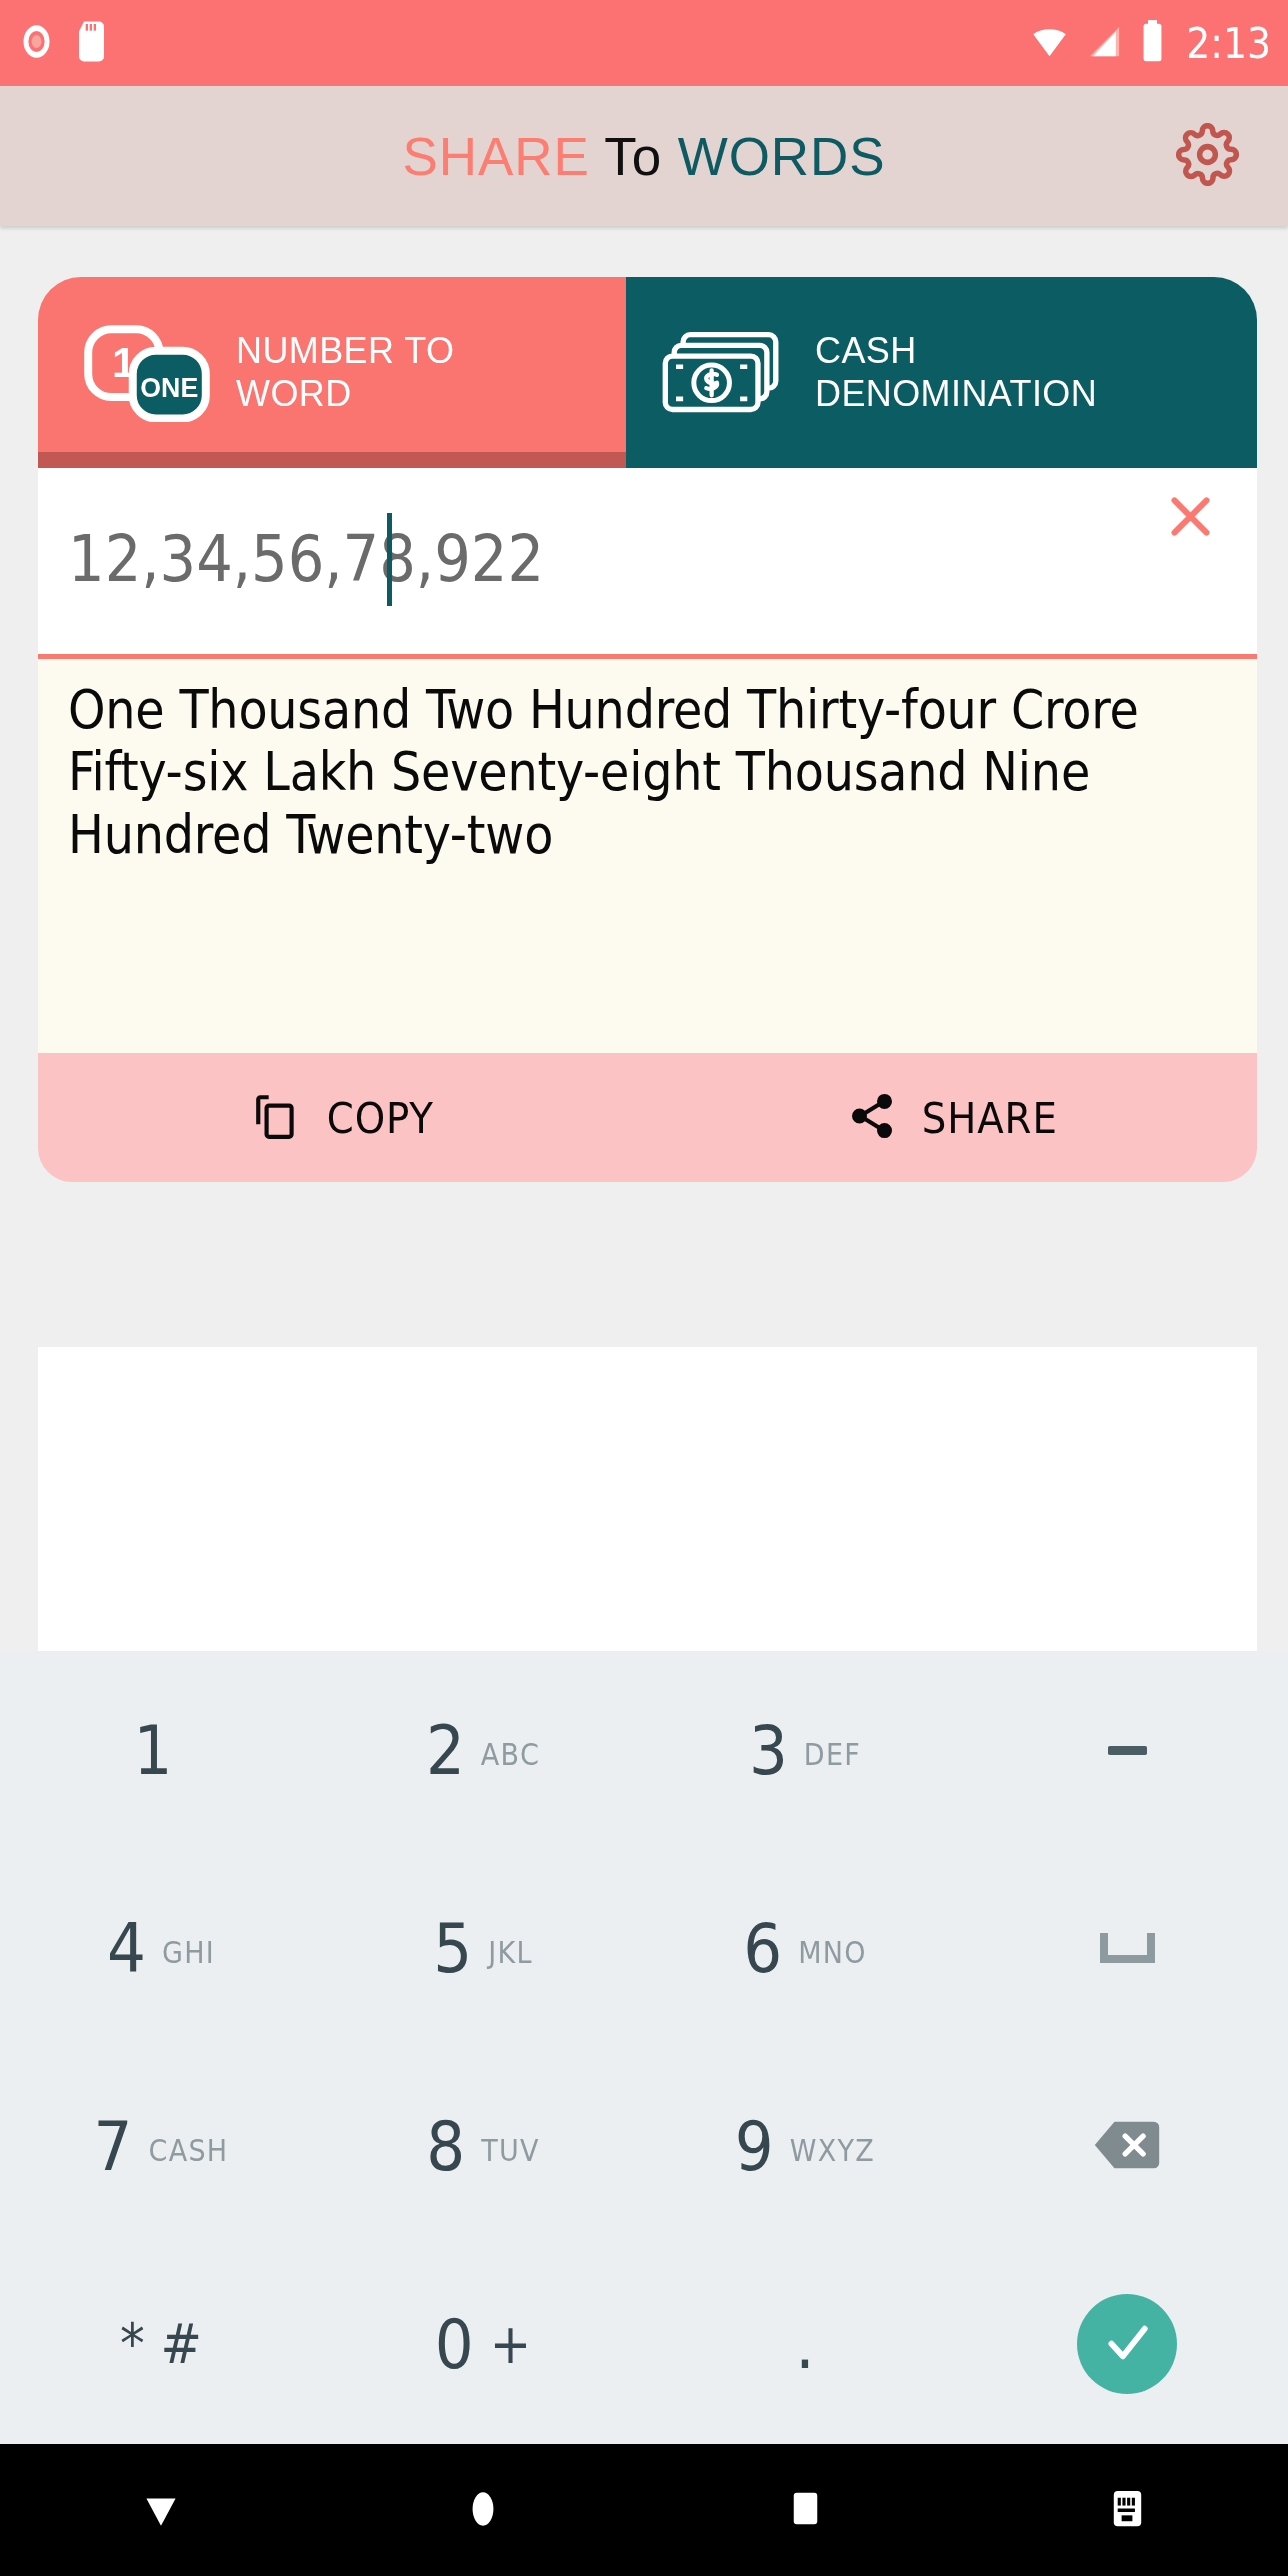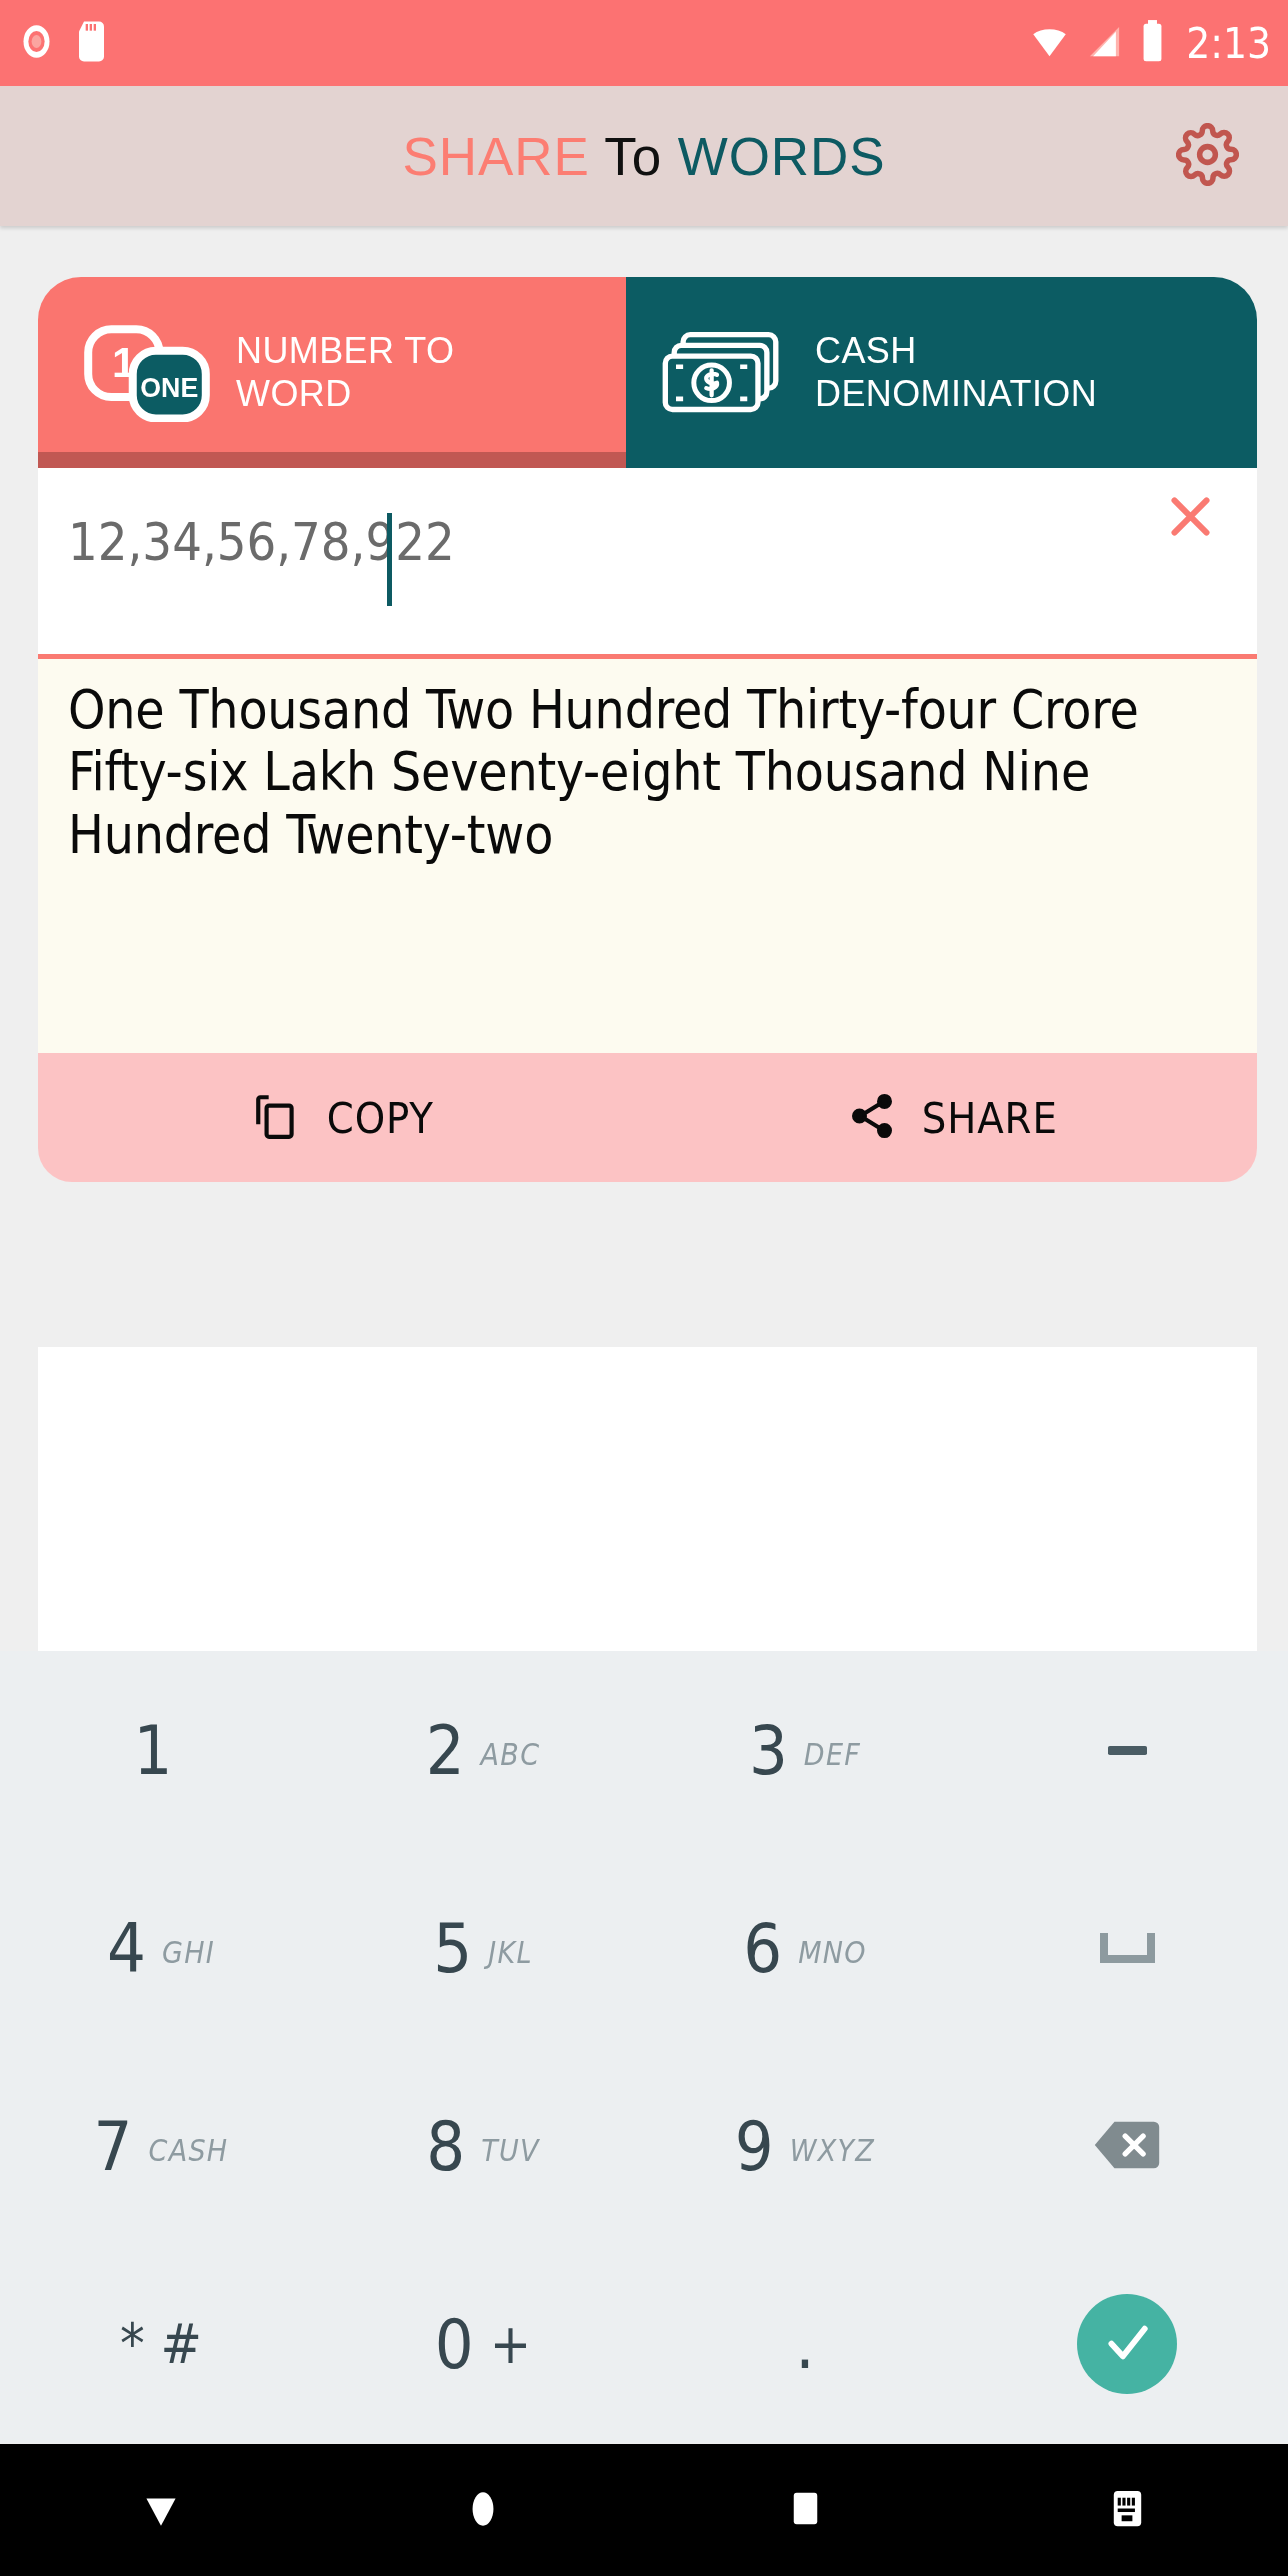--- a/index.html
+++ b/index.html
@@ -71,22 +71,22 @@
   .tab-left .tab-label { width:295px; }
   .tab-right .tab-label { width:295px; }
 
   
   .input-area {
     position:relative; background:#ffffff; padding:23px 0 0 0;
     border-bottom:5.4px solid #fa7a72;
     height:191px;
   }
   .input-value {
-    position:absolute; left:30px; top:44px;
-    font-size:52px; color:#6b6b6b; font-weight:400; letter-spacing:0px;
+    position:absolute; left:30px; top:54px;
+    font-size:64px; color:#6b6b6b; font-weight:400; letter-spacing:0px;
     font-family:"DejaVu Sans Condensed","Liberation Sans",sans-serif;
     white-space:nowrap;
   }
   .caret {
     position:absolute; left:349px; top:45px; width:5.4px; height:93px;
     background:#0d5a62;
   }
   .clear-btn {
     position:absolute; right:29px; top:12.5px;
     width:75px; height:75px; display:flex; align-items:center; justify-content:center;
@@ -131,21 +131,21 @@
     flex:1; display:flex; align-items:center; justify-content:center;
     gap:16px; position:relative;
   }
   .kb-digit {
     font-size:68px; color:#37474f; font-weight:400;
     font-family:"DejaVu Sans Condensed","Liberation Sans",sans-serif;
   }
   .kb-sub {
     font-size:30px; color:#8e9ba1; letter-spacing:1.3px; font-weight:400;
     font-family:"DejaVu Sans Condensed","Liberation Sans",sans-serif;
-    align-self:center; margin-top:8px;font-style:italic;
+    align-self:center; margin-top:8px;
   }
   .kb-sym {
     font-size:55px; color:#37474f; font-weight:400;
     font-family:"DejaVu Sans Condensed","Liberation Sans",sans-serif;
   }
   .kb-dash { width:39px; height:9px; background:#4a5c64; border-radius:1.8px; }
   .kb-space {
     width:55px; height:30px;
     border-left:8px solid #8d9a9f; border-right:8px solid #8d9a9f;
     border-bottom:8px solid #8d9a9f;

